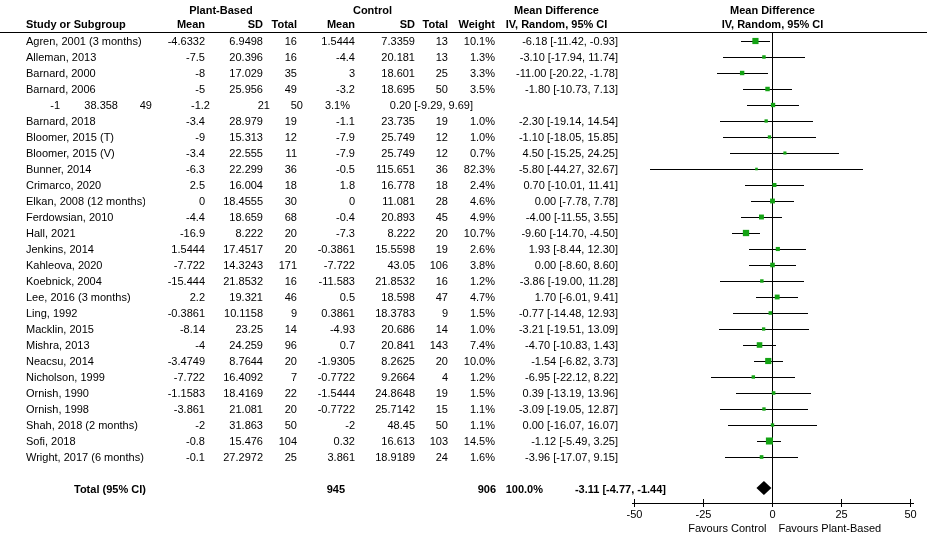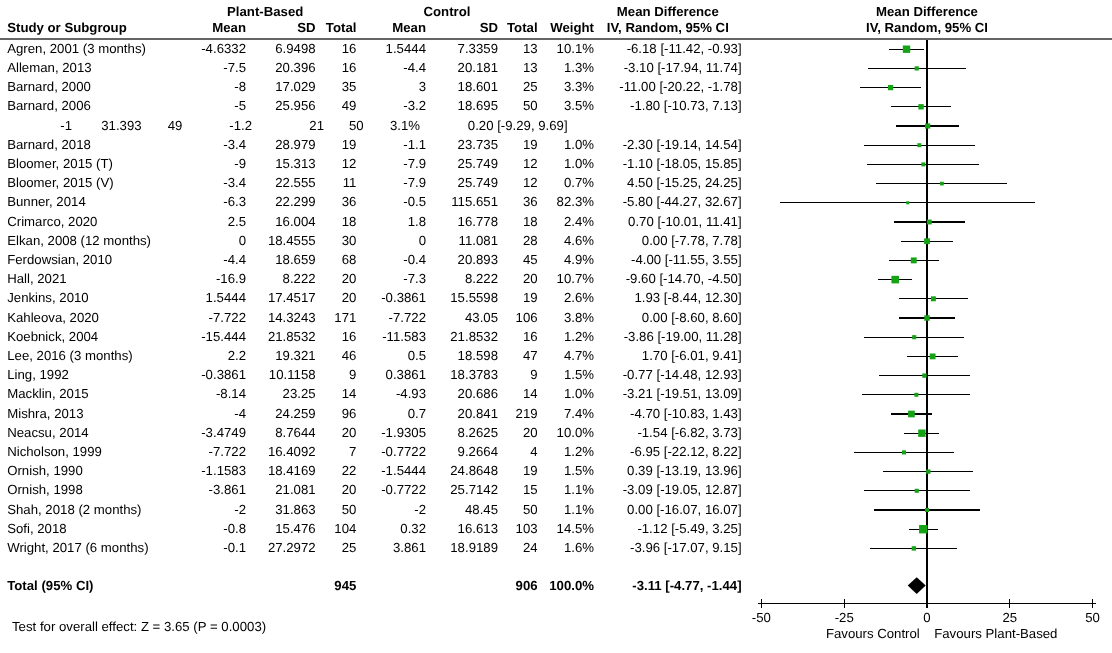--- a/index.html
+++ b/index.html
@@ -5,37 +5,37 @@
   html,body { margin:0; padding:0; background:#fff; }
   .page {
     position:relative; width:927px; height:544px; background:#ffffff;
     font-family:"Liberation Sans", sans-serif; font-size:11px; color:#000;
     overflow:hidden;
   }
   .flexrow { position:absolute; left:0; width:618px; display:flex; }
   .cell { overflow:hidden; white-space:nowrap; }
   .num { text-align:right; }
   .ctr { text-align:center; }
-  .c-study { width:145px; padding-left:6px; box-sizing:border-box; text-align:left; }
+  .c-study { width:145px; padding-left:26px; box-sizing:border-box; text-align:left; }
   .c-m1 { width:60px; } .c-s1 { width:58px; } .c-t1 { width:34px; }
   .c-m2 { width:58px; } .c-s2 { width:60px; } .c-t2 { width:33px; }
   .c-w  { width:47px; } .c-md { width:123px; }
   .grp1 { width:152px; text-align:center; }
   .grp2 { width:151px; text-align:center; }
   .hdr { font-weight:bold; line-height:14px; }
   .r1 { top:3px; }
   .r2 { top:17px; }
   .plot-hdr {
     position:absolute; left:618px; top:3px; width:309px;
     text-align:center; font-weight:bold; line-height:14px;
   }
   .sep { position:absolute; top:32px; left:0; width:927px; height:1px; background:#000; }
   .rows { position:absolute; top:33px; left:0; width:618px; }
   .row { display:flex; height:16px; line-height:16px; }
-  .total { top:481px; height:16px; line-height:16px; font-weight:bold; }
+  .total { top:481px; height:16px; line-height:16px; font-weight:bold;margin-left:48px; }
   .foot { position:absolute; left:10px; line-height:15px; white-space:nowrap; }
   .het { top:501px;margin-top:44px; }
   .eff { top:516px; }
   svg.plot { position:absolute; left:618px; top:33px; }
   svg text { font-family:"Liberation Sans", sans-serif; font-size:11px; fill:#000; }
 </style>
 </head>
 <body>
 
 <div class="page">
@@ -107,21 +107,21 @@
         <div class="cell c-s1 num">25.956</div>
         <div class="cell c-t1 num">49</div>
         <div class="cell c-m2 num">-3.2</div>
         <div class="cell c-s2 num">18.695</div>
         <div class="cell c-t2 num">50</div>
         <div class="cell c-w num">3.5%</div>
         <div class="cell c-md num">-1.80 [-10.73, 7.13]</div>
       </div>
       <div class="row">
         <div class="cell c-m1 num">-1</div>
-        <div class="cell c-s1 num">31.393</div>
+        <div class="cell c-s1 num">38.358</div>
         <div class="cell c-t1 num">49</div>
         <div class="cell c-m2 num">-1.2</div>
         <div class="cell c-s2 num">21</div>
         <div class="cell c-t2 num">50</div>
         <div class="cell c-w num">3.1%</div>
         <div class="cell c-md num">0.20 [-9.29, 9.69]</div>
       </div>
       <div class="row">
         <div class="cell c-study">Barnard, 2018</div>
         <div class="cell c-m1 num">-3.4</div>
@@ -204,21 +204,21 @@
         <div class="cell c-m1 num">-16.9</div>
         <div class="cell c-s1 num">8.222</div>
         <div class="cell c-t1 num">20</div>
         <div class="cell c-m2 num">-7.3</div>
         <div class="cell c-s2 num">8.222</div>
         <div class="cell c-t2 num">20</div>
         <div class="cell c-w num">10.7%</div>
         <div class="cell c-md num">-9.60 [-14.70, -4.50]</div>
       </div>
       <div class="row">
-        <div class="cell c-study">Jenkins, 2010</div>
+        <div class="cell c-study">Jenkins, 2014</div>
         <div class="cell c-m1 num">1.5444</div>
         <div class="cell c-s1 num">17.4517</div>
         <div class="cell c-t1 num">20</div>
         <div class="cell c-m2 num">-0.3861</div>
         <div class="cell c-s2 num">15.5598</div>
         <div class="cell c-t2 num">19</div>
         <div class="cell c-w num">2.6%</div>
         <div class="cell c-md num">1.93 [-8.44, 12.30]</div>
       </div>
       <div class="row">
@@ -276,21 +276,21 @@
         <div class="cell c-w num">1.0%</div>
         <div class="cell c-md num">-3.21 [-19.51, 13.09]</div>
       </div>
       <div class="row">
         <div class="cell c-study">Mishra, 2013</div>
         <div class="cell c-m1 num">-4</div>
         <div class="cell c-s1 num">24.259</div>
         <div class="cell c-t1 num">96</div>
         <div class="cell c-m2 num">0.7</div>
         <div class="cell c-s2 num">20.841</div>
-        <div class="cell c-t2 num">219</div>
+        <div class="cell c-t2 num">143</div>
         <div class="cell c-w num">7.4%</div>
         <div class="cell c-md num">-4.70 [-10.83, 1.43]</div>
       </div>
       <div class="row">
         <div class="cell c-study">Neacsu, 2014</div>
         <div class="cell c-m1 num">-3.4749</div>
         <div class="cell c-s1 num">8.7644</div>
         <div class="cell c-t1 num">20</div>
         <div class="cell c-m2 num">-1.9305</div>
         <div class="cell c-s2 num">8.2625</div>
@@ -372,21 +372,20 @@
     <div class="cell c-s1 num"></div>
     <div class="cell c-t1 num">945</div>
     <div class="cell c-m2 num"></div>
     <div class="cell c-s2 num"></div>
     <div class="cell c-t2 num">906</div>
     <div class="cell c-w num">100.0%</div>
     <div class="cell c-md num">-3.11 [-4.77, -1.44]</div>
   </div>
 
   <div class="foot het">Heterogeneity: Tau² = 0.00; Chi² = 17.80, df = 26 (P = 0.88); I² = 0%</div>
-  <div class="foot eff">Test for overall effect: Z = 3.65 (P = 0.0003)</div>
 
   <svg class="plot" width="309" height="511">
       <line x1="154.5" y1="0" x2="154.5" y2="470" stroke="#000" stroke-width="1" shape-rendering="crispEdges"></line>
       <line x1="13.5" y1="470" x2="295.5" y2="470" stroke="#000" stroke-width="1" shape-rendering="crispEdges"></line>
       <line x1="16.5" y1="466" x2="16.5" y2="474" stroke="#000" stroke-width="1" shape-rendering="crispEdges"></line>
       <text x="16.5" y="485" text-anchor="middle">-50</text>
       <line x1="85.5" y1="466" x2="85.5" y2="474" stroke="#000" stroke-width="1" shape-rendering="crispEdges"></line>
       <text x="85.5" y="485" text-anchor="middle">-25</text>
       <line x1="154.5" y1="466" x2="154.5" y2="474" stroke="#000" stroke-width="1" shape-rendering="crispEdges"></line>
       <text x="154.5" y="485" text-anchor="middle">0</text>

